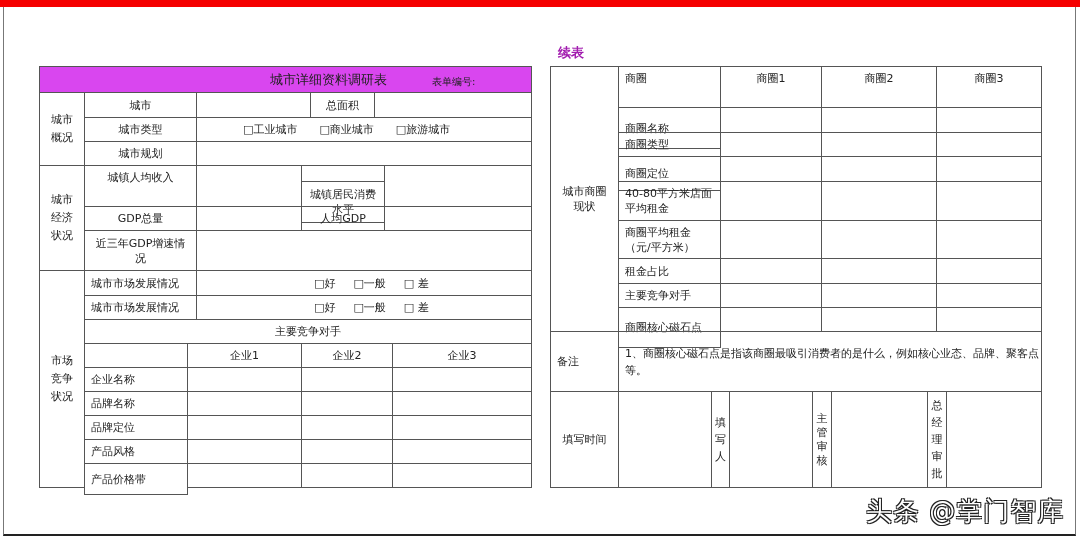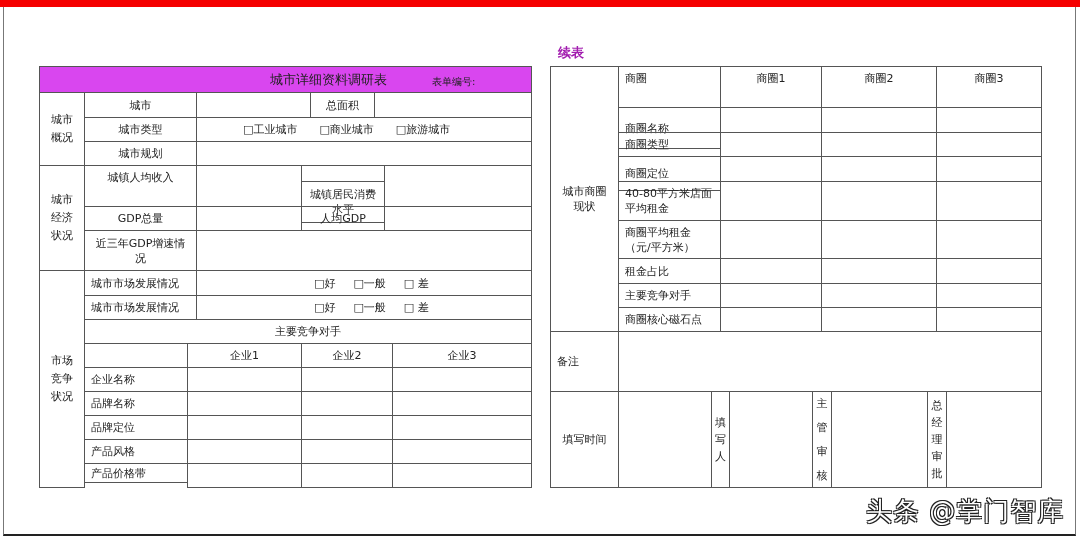--- a/index.html
+++ b/index.html
@@ -103,21 +103,21 @@
   <div class="cell left" style="left:84px;top:415px;width:104px;height:25px;">品牌定位</div>
   <div class="cell" style="left:187px;top:415px;width:115px;height:25px;"></div>
   <div class="cell" style="left:301px;top:415px;width:92px;height:25px;"></div>
   <div class="cell" style="left:392px;top:415px;width:140px;height:25px;"></div>
 
   <div class="cell left" style="left:84px;top:439px;width:104px;height:25px;">产品风格</div>
   <div class="cell" style="left:187px;top:439px;width:115px;height:25px;"></div>
   <div class="cell" style="left:301px;top:439px;width:92px;height:25px;"></div>
   <div class="cell" style="left:392px;top:439px;width:140px;height:25px;"></div>
 
-  <div class="cell left" style="left:84px;top:463px;width:104px;height:20px;">产品价格带</div>
+  <div class="cell left" style="left:84px;top:463px;width:104px;height:32px;">产品价格带</div>
   <div class="cell" style="left:187px;top:463px;width:115px;height:25px;"></div>
   <div class="cell" style="left:301px;top:463px;width:92px;height:25px;"></div>
   <div class="cell" style="left:392px;top:463px;width:140px;height:25px;"></div>
 </div>
 
 <div class="abs red" style="left:558px;top:44px;">续表</div>
 <div>
   <div class="cell" style="left:550px;top:66px;width:69px;height:266px;">
       <span style="width:46px;">城市商圈现状</span>
     </div>
@@ -155,37 +155,38 @@
   <div class="cell left" style="left:618px;top:258px;width:103px;height:26px;">租金占比</div>
   <div class="cell" style="left:720px;top:258px;width:102px;height:26px;"></div>
   <div class="cell" style="left:821px;top:258px;width:116px;height:26px;"></div>
   <div class="cell" style="left:936px;top:258px;width:106px;height:26px;"></div>
 
   <div class="cell left" style="left:618px;top:283px;width:103px;height:25px;">主要竞争对手</div>
   <div class="cell" style="left:720px;top:283px;width:102px;height:25px;"></div>
   <div class="cell" style="left:821px;top:283px;width:116px;height:25px;"></div>
   <div class="cell" style="left:936px;top:283px;width:106px;height:25px;"></div>
 
-  <div class="cell left" style="left:618px;top:307px;width:103px;height:25px;">商圈核心磁石点</div>
+  <div class="cell left" style="left:618px;top:307px;width:103px;height:41px;">商圈核心磁石点</div>
   <div class="cell" style="left:720px;top:307px;width:102px;height:25px;"></div>
   <div class="cell" style="left:821px;top:307px;width:116px;height:25px;"></div>
   <div class="cell" style="left:936px;top:307px;width:106px;height:25px;"></div>
 
   <div class="cell left" style="left:550px;top:331px;width:69px;height:61px;">备注</div>
   <div class="cell note" style="left:618px;top:331px;width:424px;height:61px;flex-direction:column;align-items:flex-start;justify-content:center;">
+    <span>1、商圈核心磁石点是指该商圈最吸引消费者的是什么，例如核心业态、品牌、聚客点等。</span>
   </div>
 
   <div class="cell" style="left:550px;top:391px;width:69px;height:97px;">填写时间</div>
   <div class="cell" style="left:618px;top:391px;width:94px;height:97px;"></div>
   <div class="cell vert" style="left:711px;top:391px;width:19px;height:97px;">
       <span style="width:12px;line-height:17px;">填写人</span>
     </div>
   <div class="cell" style="left:729px;top:391px;width:84px;height:97px;"></div>
   <div class="cell vert" style="left:812px;top:391px;width:20px;height:97px;">
-      <span style="width:12px;line-height:24px;">主管审核</span>
+      <span style="width:12px;line-height:14px;">主管审核</span>
     </div>
   <div class="cell" style="left:831px;top:391px;width:97px;height:97px;"></div>
   <div class="cell vert" style="left:927px;top:391px;width:20px;height:97px;">
       <span style="width:12px;line-height:17px;">总经理审批</span>
     </div>
   <div class="cell" style="left:946px;top:391px;width:96px;height:97px;"></div>
 </div>
 
 <div class="abs foot" style="left:486px;top:521px;margin-top:44px;">版权所有 严禁翻印</div>
 <div class="abs wm" style="left:866px;top:494px;">头条 @掌门智库</div>

